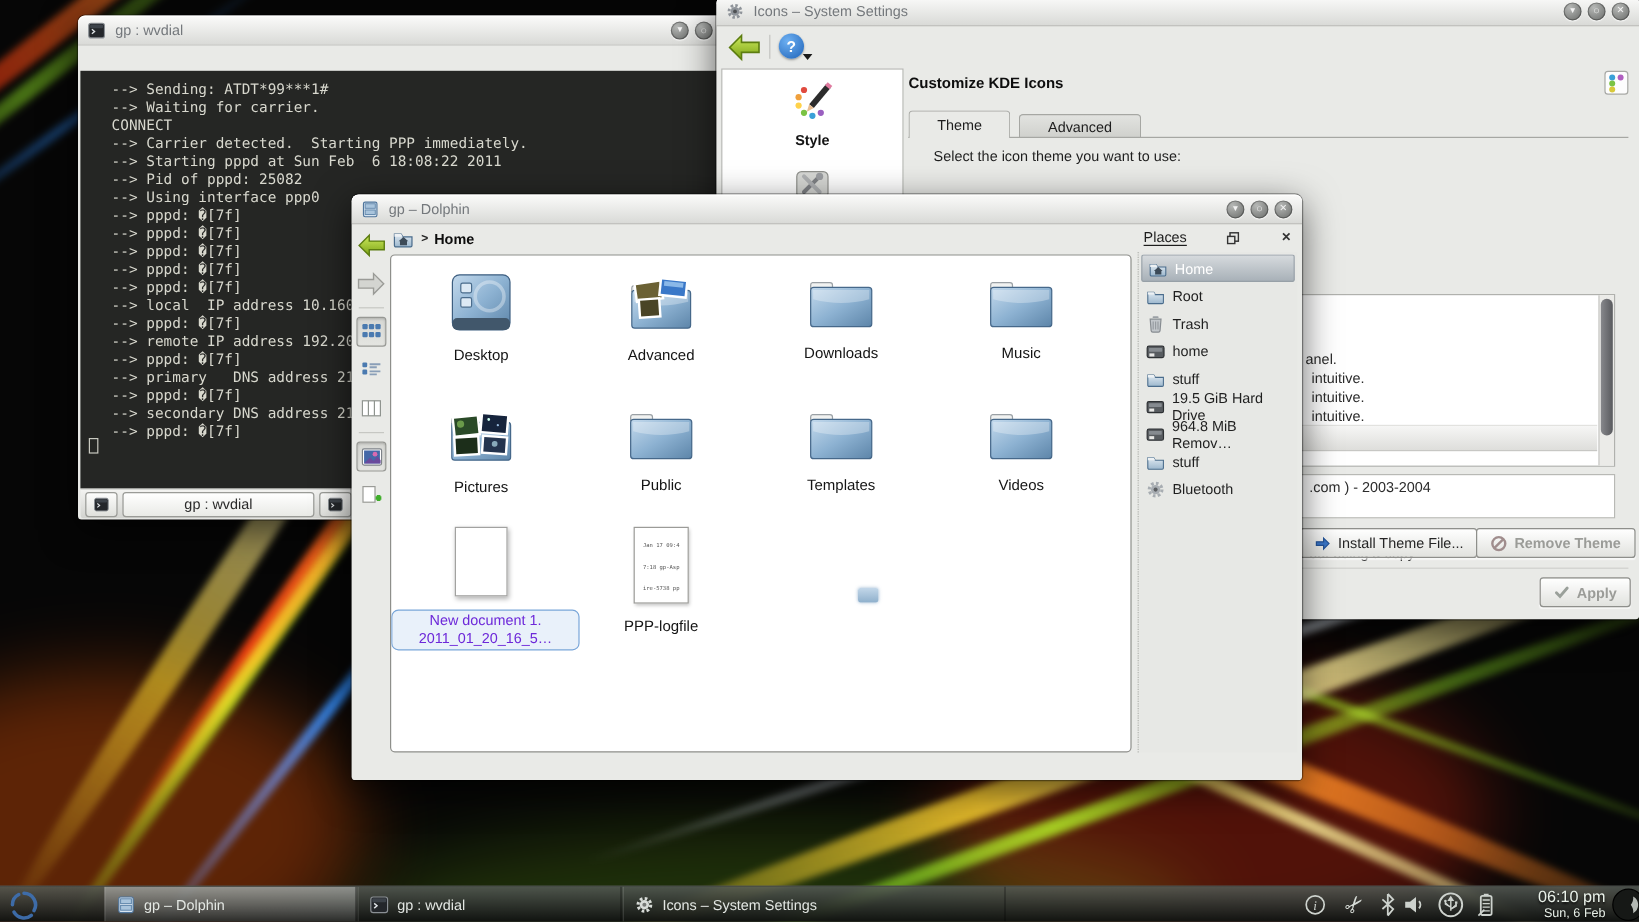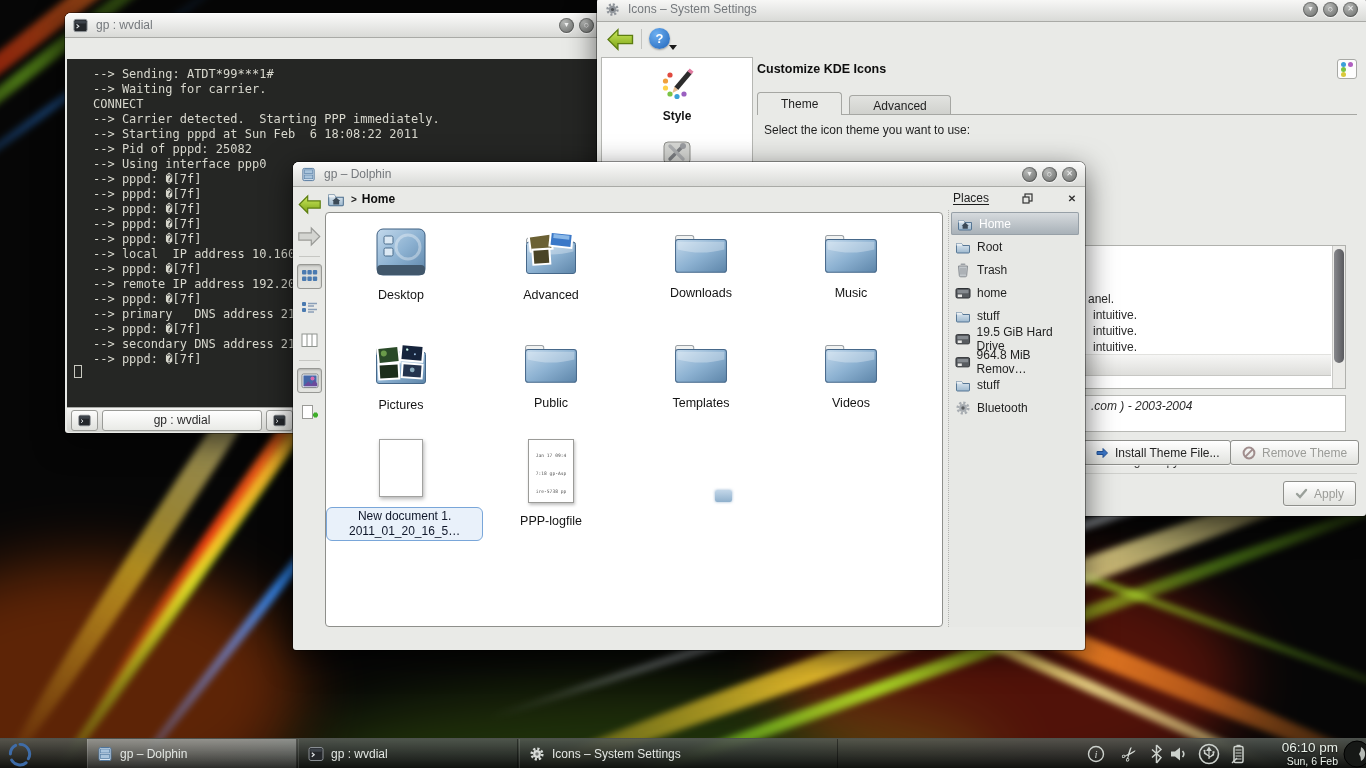--- a/index.html
+++ b/index.html
@@ -84,37 +84,37 @@
   .ss-mini{position:absolute;right:9px;top:62px;width:20px;height:20px;background:#fdfdfd;
            border:1px solid #a8a9a5;border-radius:3px;display:grid;grid-template-columns:1fr 1fr;
            place-items:center;padding:2px;}
   .ss-mini i{width:5px;height:5px;border-radius:50%;display:block;}
   .ss-tabs{position:absolute;left:160px;top:95px;display:flex;align-items:flex-end;}
   .ss-tab{padding:0 23px;font-size:12px;color:#1e1e1e;border:1px solid #a6a7a3;border-bottom:none;
           border-radius:3.5px 3.5px 0 0;}
   .ss-tab.active{height:23px;line-height:23px;background:#e9eae7;position:relative;z-index:2;}
   .ss-tab.inactive{height:20px;line-height:20px;background:linear-gradient(#e2e3e0,#cfd0cc);margin-left:7px;}
   .ss-line{position:absolute;left:160px;right:9px;top:117px;border-top:1px solid #a6a7a3;}
-  .ss-select{position:absolute;left:167px;top:126px;font-size:12px;color:#1e1e1e;}
+  .ss-select{position:absolute;left:181px;top:126px;font-size:12px;color:#1e1e1e;}
   .ss-list{position:absolute;left:166px;top:248px;right:20px;height:144px;background:#fff;
            border:1px solid #b0b1ad;}
   .frag{position:absolute;font-size:12px;color:#2b2b2b;white-space:nowrap;}
   .f0{left:324px;top:46px;}.f1{left:329px;top:62px;}.f2{left:329px;top:78px;}.f3{left:329px;top:94px;}
   .ss-selband{position:absolute;left:1px;right:14px;top:108px;height:22px;
               background:linear-gradient(#f6f6f5,#dededb);border-top:1px solid #e2e2df;border-bottom:1px solid #c7c7c4;}
   .ss-scroll{position:absolute;right:0;top:0;bottom:0;width:13px;background:#ebebe8;border-left:1px solid #c9c9c6;}
   .ss-thumb{position:absolute;left:1px;right:1px;top:3px;height:114px;border-radius:5px;
             background:linear-gradient(90deg,#87888c,#595a5e);}
   .ss-desc{position:absolute;left:166px;top:398px;right:20px;height:37px;background:#fff;border:1px solid #b8b9b5;}
   .about{position:absolute;font-size:12px;color:#2b2b2b;white-space:nowrap;}
-  .a0{left:327px;top:3px;font-style:italic;}.a1{left:327px;top:19px;margin-top:39px;}
+  .a0{left:327px;top:3px;}.a1{left:327px;top:19px;margin-top:39px;}
   .obtn{position:absolute;display:inline-flex;align-items:center;gap:6px;height:25px;padding:0 11px;
         border:1px solid #8e8f8b;border-radius:3px;background:linear-gradient(#ffffff,#e1e2de);
         font-size:12px;color:#252525;box-shadow:0 1px 1px rgba(255,255,255,.65);}
-  .obtn.disabled{color:#9b9c98;}
+  .obtn.disabled{color:#9b9c98;font-weight:bold;}
   .btn-install{left:486px;top:443px;}
   .btn-remove{left:633px;top:443px;}
   .btn-apply{left:686px;top:484px;}
   .ss-sep2{position:absolute;left:160px;right:9px;top:476px;border-top:1px solid #cfd0cc;}
 
   
   .w-dolphin{left:293px;top:162px;width:792px;height:488px;z-index:30;}
   .d-bread{position:absolute;left:32px;top:26px;height:22px;display:flex;align-items:center;gap:5px;}
   .home-btn{width:21px;height:20px;display:flex;align-items:center;justify-content:center;}
   .crumb-sep{font-size:10px;font-weight:bold;color:#222;}
@@ -131,21 +131,21 @@
                box-shadow:inset 0 1px 2px rgba(0,0,0,.18);}
   .dtb-sep{width:21px;height:1px;background:#c6c7c3;}
   .d-view{position:absolute;left:32px;top:50px;width:618px;height:415px;background:#fff;
           border:1px solid #8e8f8b;border-radius:4px;overflow:hidden;}
   .d-cell{position:absolute;width:150px;text-align:center;}
   .d-cell .icn{display:inline-block;}
   .d-cell .lbl{font-size:12.5px;color:#141414;margin-top:7px;line-height:15px;}
   .r1{top:14px;}.r2{top:124px;}.r3{top:226px;}
   .c0{left:0;}.c1{left:150px;}.c2{left:300px;}.c3{left:450px;}
   .doc-label{display:inline-block;margin-top:6px;padding:1px 22px;border:1px solid #79a6d9;border-radius:6px;
-             background:#e9f1fa;font-size:12px;color:#0f172a;line-height:15px;}
+             background:#e9f1fa;font-size:12px;color:#6d28d9;line-height:15px;}
   .log-page{display:inline-block;width:46px;height:64px;background:#fff;border:1px solid #9b9b98;
             box-shadow:1px 2px 3px rgba(0,0,0,.25);padding:3px 2px;overflow:hidden;}
   .log-page .tiny{font:4.6px/5.8px "DejaVu Sans Mono",monospace;color:#555;white-space:pre;text-align:left;}
   .new-page{display:inline-block;width:44px;height:58px;background:#fff;border:1px solid #a2a2a0;
             box-shadow:1px 2px 4px rgba(0,0,0,.3);}
   .ghost{position:absolute;left:389px;top:277px;width:17px;height:12px;border-radius:2px;
          background:linear-gradient(#c3d7e9,#8fb0cc);box-shadow:0 0 3px rgba(110,150,190,.7);}
   .d-places{position:absolute;left:655px;top:48px;width:133px;bottom:23px;background:#e7e8e5;
             border-left:1px dotted #b3b4b0;padding-top:2px;}
   .p-item{height:23px;display:flex;align-items:center;gap:6px;padding-left:6px;font-size:12px;color:#1f1f1f;}

